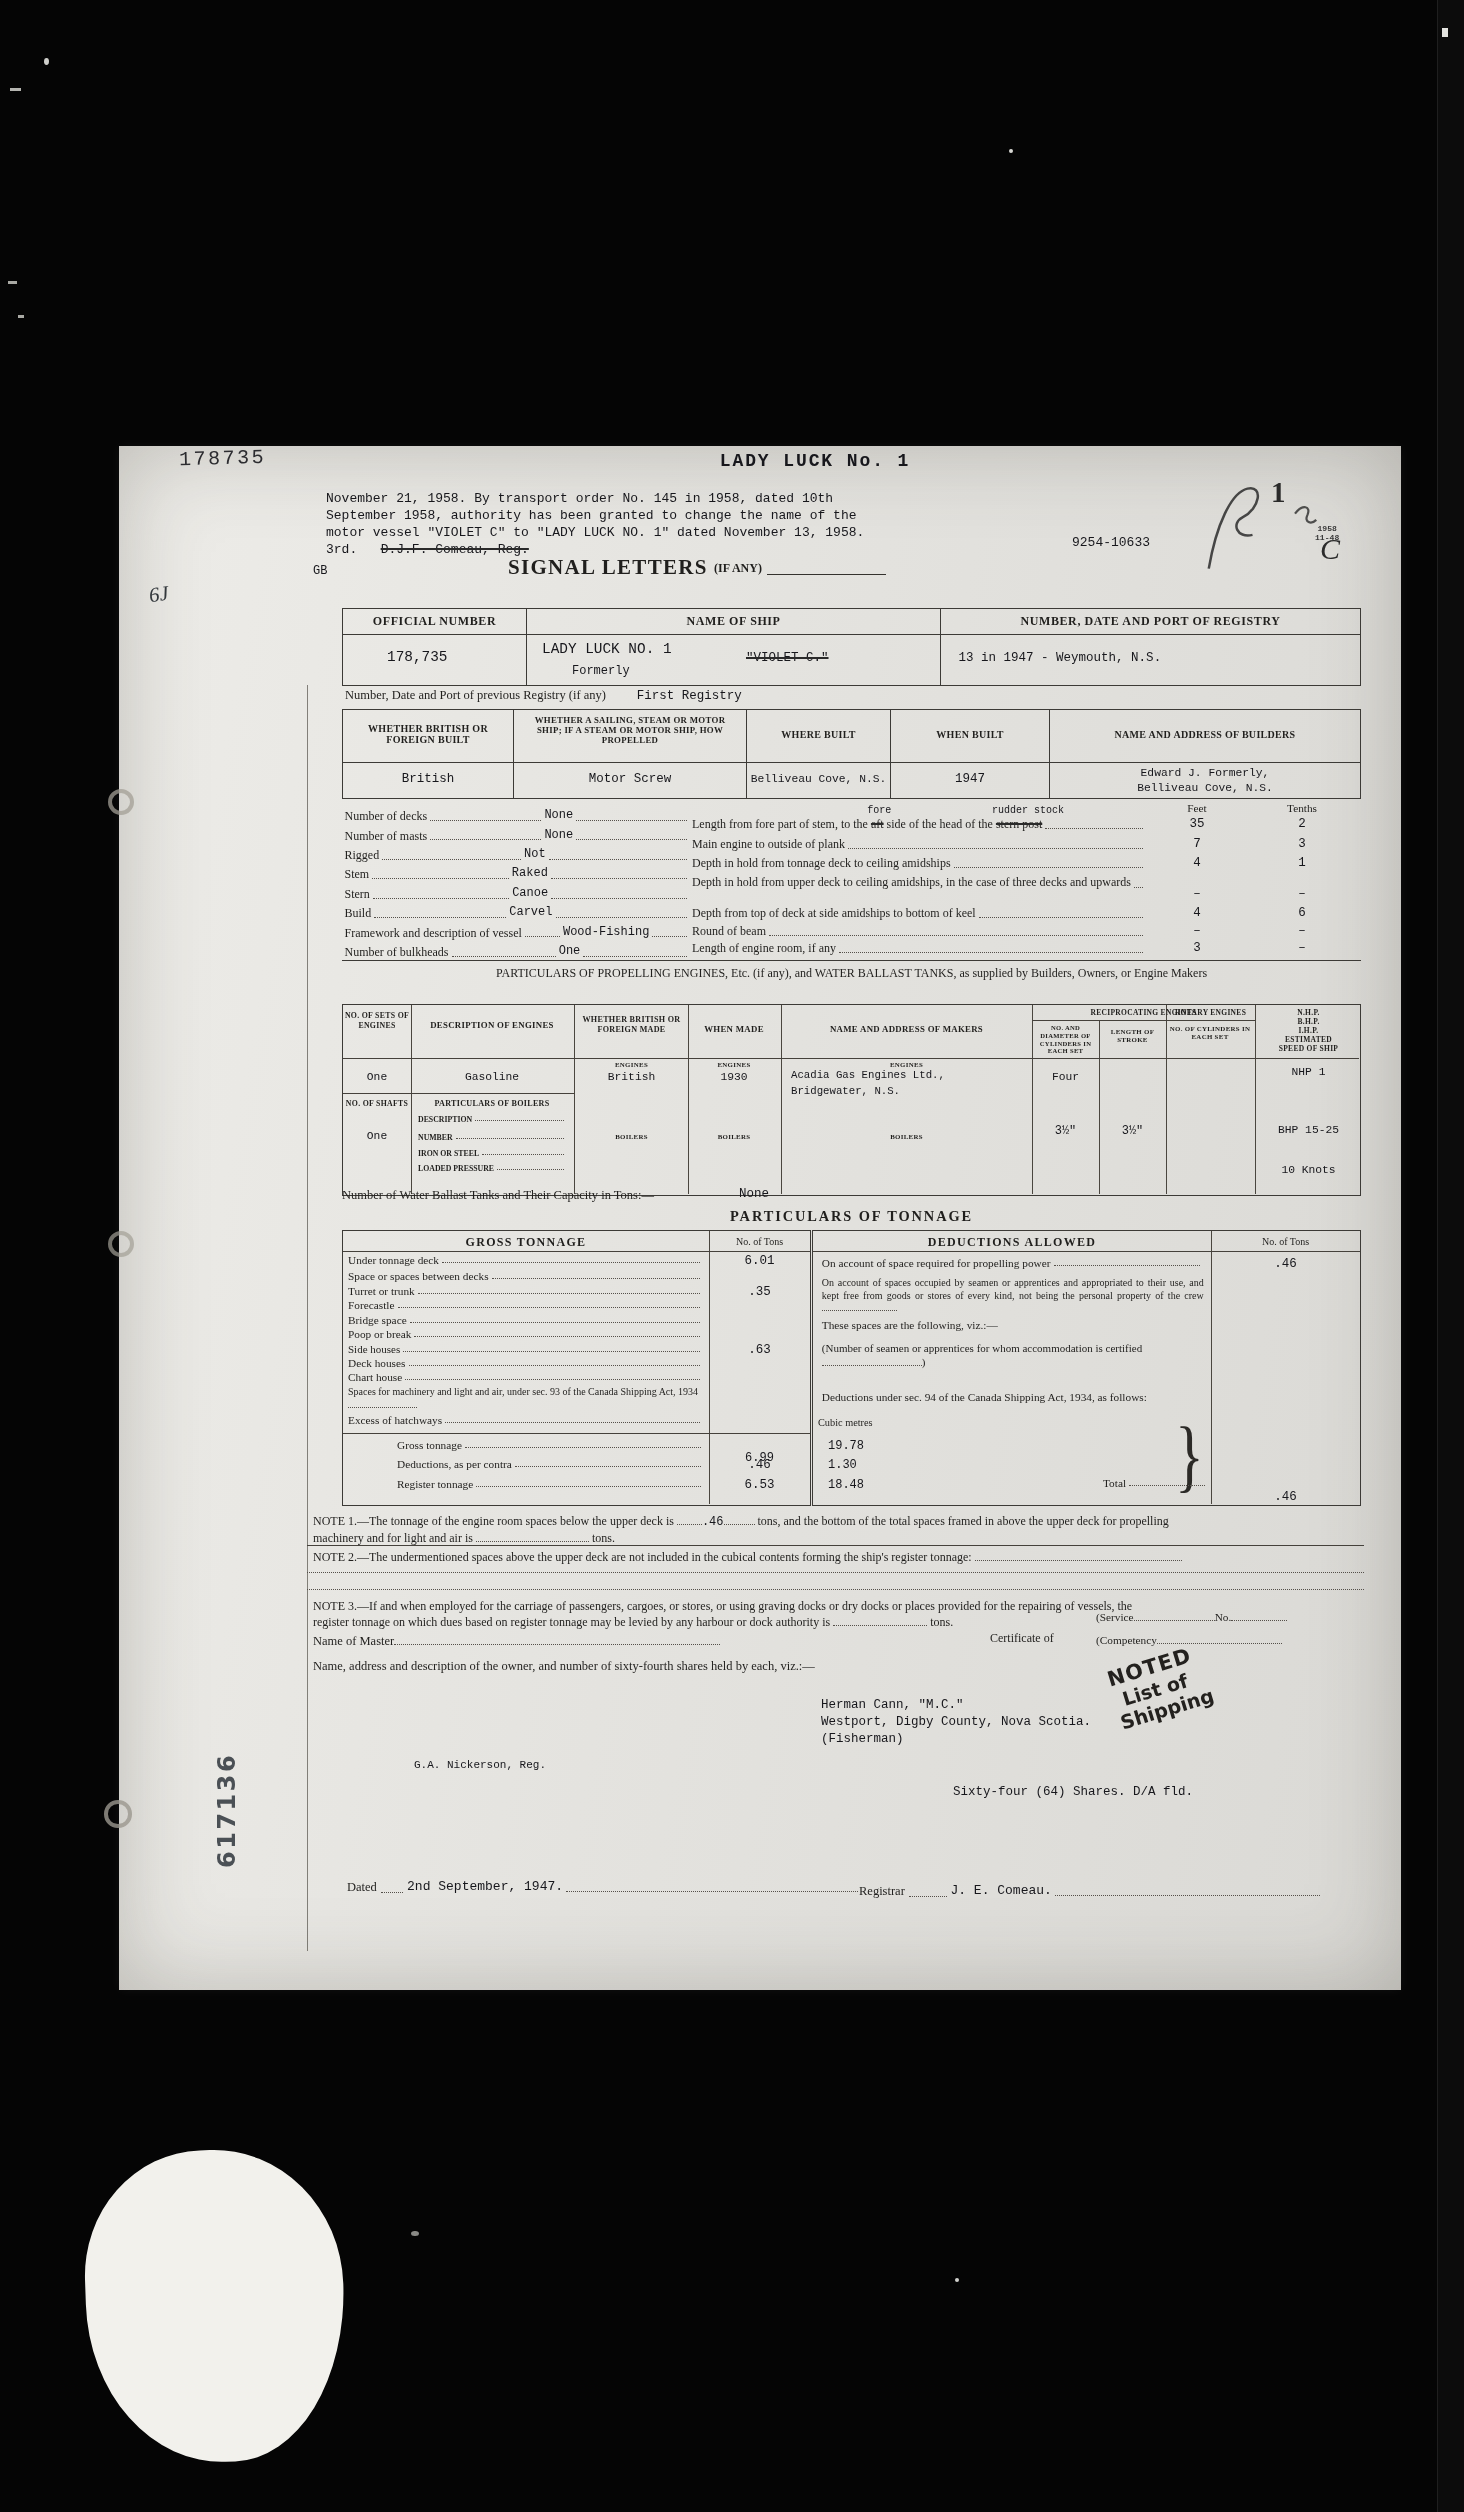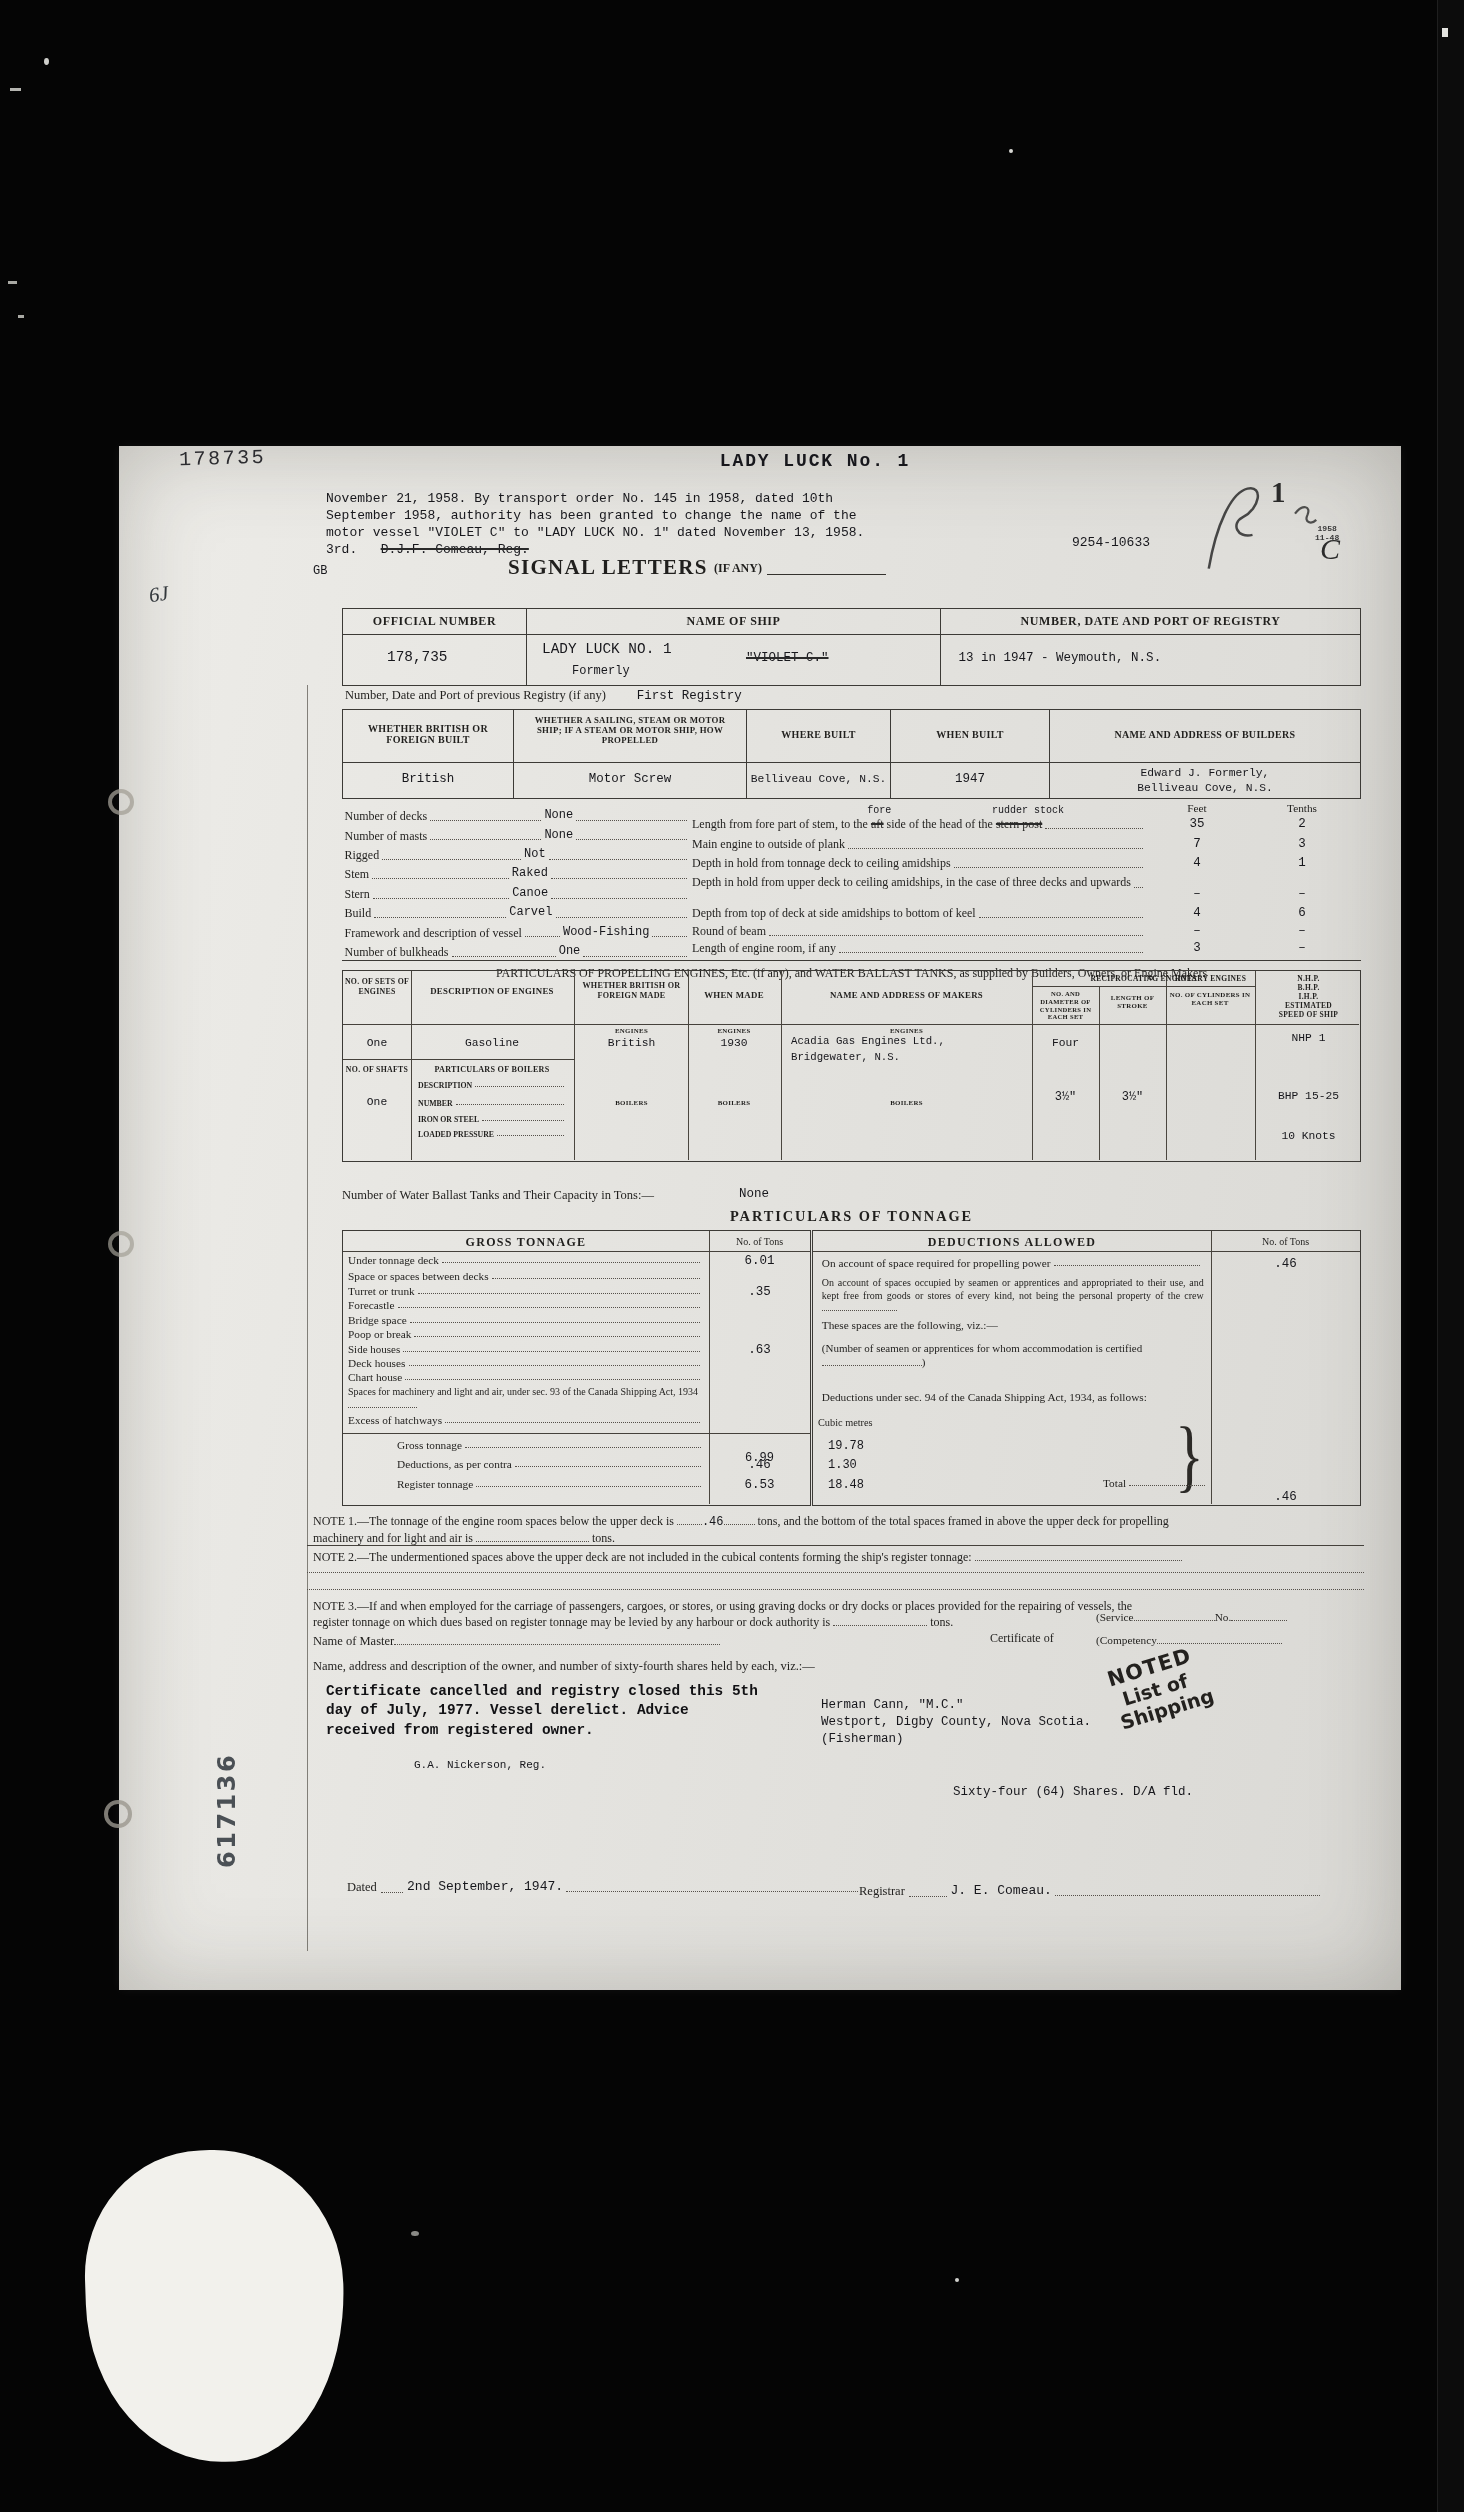--- a/index.html
+++ b/index.html
@@ -236,21 +236,21 @@
       <div class="a row" style="left:350px;top:140px;width:454px;font-size:12px">
         <span>Length of engine room, if any</span>
           <span class="lead"></span>
       </div>
       <span class="a tw c" style="left:805px;top:140px;width:100px;font-size:12.5px">3</span>
       <span class="a tw c" style="left:905px;top:140px;width:110px;font-size:12.5px">–</span>
     </div>
 
     <div class="a c" style="left:223px;top:520px;width:1019px;font-size:12px">PARTICULARS OF PROPELLING ENGINES, Etc. (if any), and WATER BALLAST TANKS, as supplied by Builders, Owners, or Engine Makers</div>
 
-    <div class="a" style="left:223px;top:524px;width:1019px;height:192px;border:1.3px solid #3c3a36">
+    <div class="a" style="left:223px;top:558px;width:1019px;height:192px;border:1.3px solid #3c3a36">
       <div class="vl" style="left:68px;top:0;width:1.3px;height:189px"></div>
       <div class="vl" style="left:231px;top:0;width:1.3px;height:189px"></div>
       <div class="vl" style="left:345px;top:0;width:1.3px;height:189px"></div>
       <div class="vl" style="left:438px;top:0;width:1.3px;height:189px"></div>
       <div class="vl" style="left:689px;top:0;width:1.3px;height:189px"></div>
       <div class="vl" style="left:756px;top:15px;width:1.3px;height:174px"></div>
       <div class="vl" style="left:823px;top:0;width:1.3px;height:189px"></div>
       <div class="vl" style="left:912px;top:0;width:1.3px;height:189px"></div>
       <div class="hl" style="left:0;top:53px;width:1016px;height:1.3px"></div>
       <div class="hl" style="left:689px;top:15px;width:224px;height:1.3px"></div>
@@ -465,25 +465,20 @@
     <div class="a" style="left:871px;top:1185px;font-size:12px">Certificate of</div>
     <div class="a" style="left:977px;top:1188px;font-size:11.3px">
       <span>(Competency</span><span class="dots" style="width:125px"></span>
     </div>
     <div class="a" style="left:194px;top:1188px;font-size:12.5px">
       <span>Name of Master</span><span class="dots" style="width:326px"></span>
     </div>
 
     <div class="a" style="left:194px;top:1213px;width:1051px;font-size:12.5px">Name, address and description of the owner, and number of sixty-fourth shares held by each, viz.:—</div>
 
-    <div class="a tw b" style="left:207px;top:1236px;font-size:14.4px;line-height:19.4px;color:#111114">
-      <div>Certificate cancelled and registry closed this 5th</div>
-      <div>day of July, 1977.  Vessel derelict.  Advice</div>
-      <div>received from registered owner.</div>
-    </div>
 
     <div class="a tw" style="left:702px;top:1251px;font-size:12.5px;line-height:17px">
       <div>Herman Cann,  "M.C."</div>
       <div>Westport, Digby County, Nova Scotia.</div>
       <div>(Fisherman)</div>
     </div>
 
     <div class="a" style="left:992px;top:1198px;width:157px;transform:rotate(-17deg);text-align:left">
       <div class="stampword" style="font-size:20.7px;letter-spacing:1.3px">NOTED</div>
       <div class="stampword" style="font-size:19px;margin-left:8.8px">List of</div>

